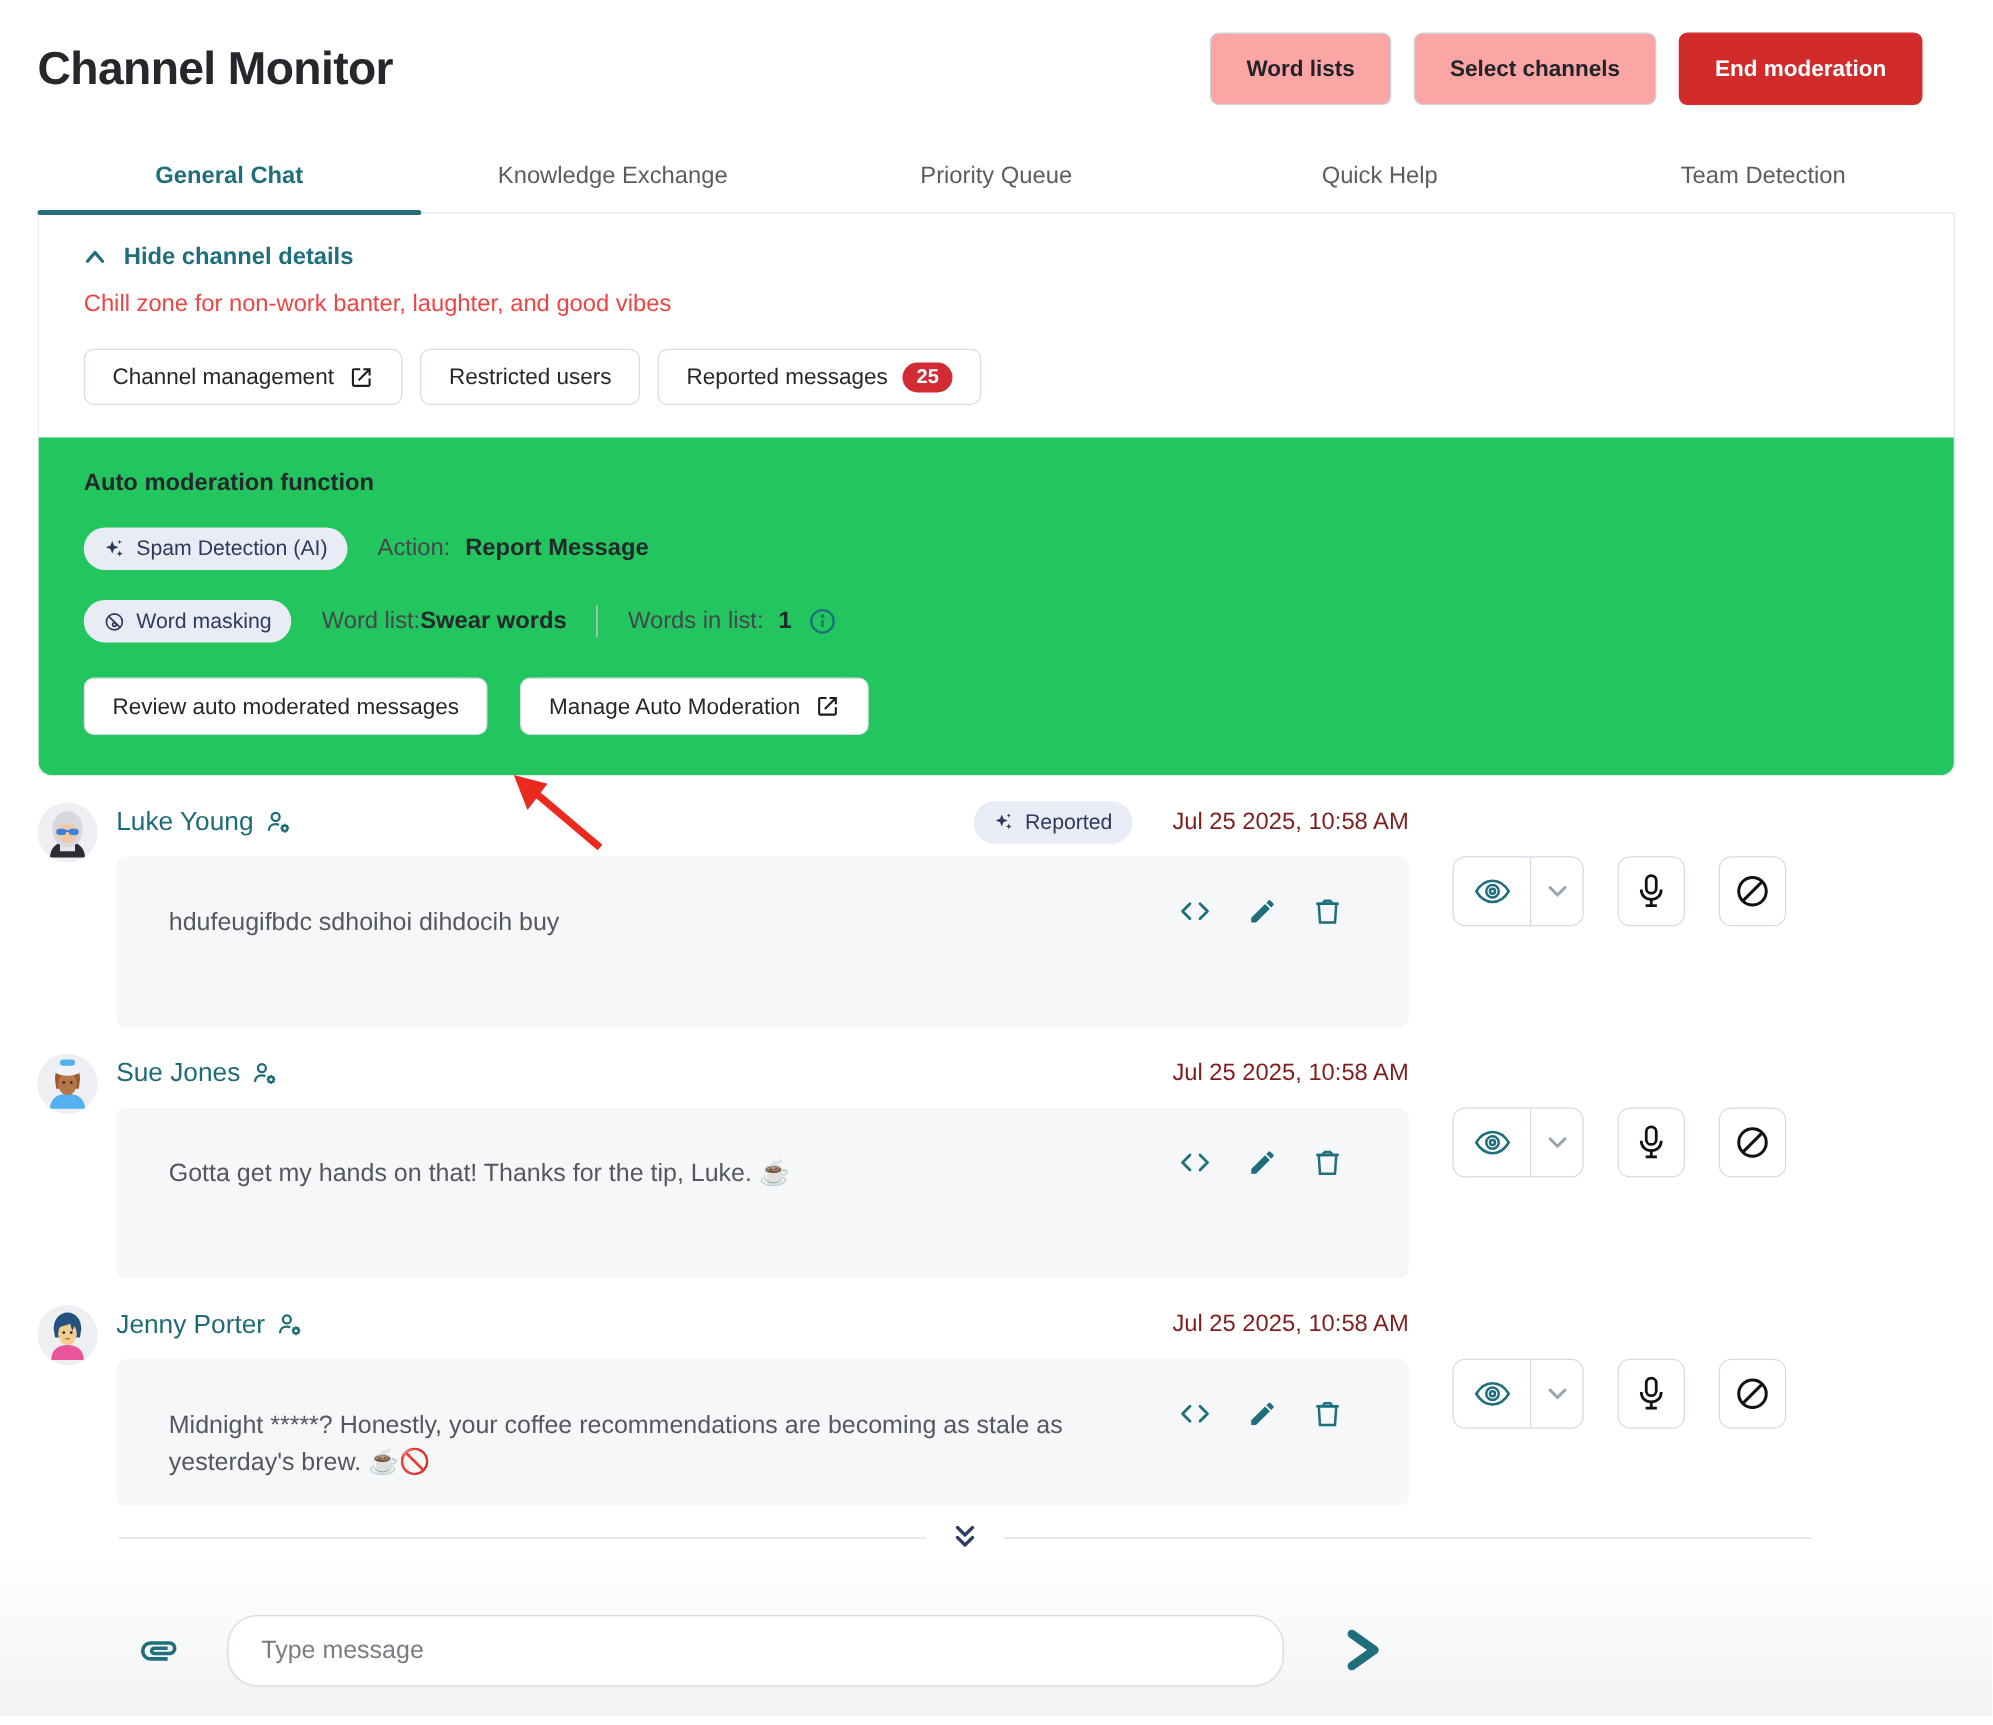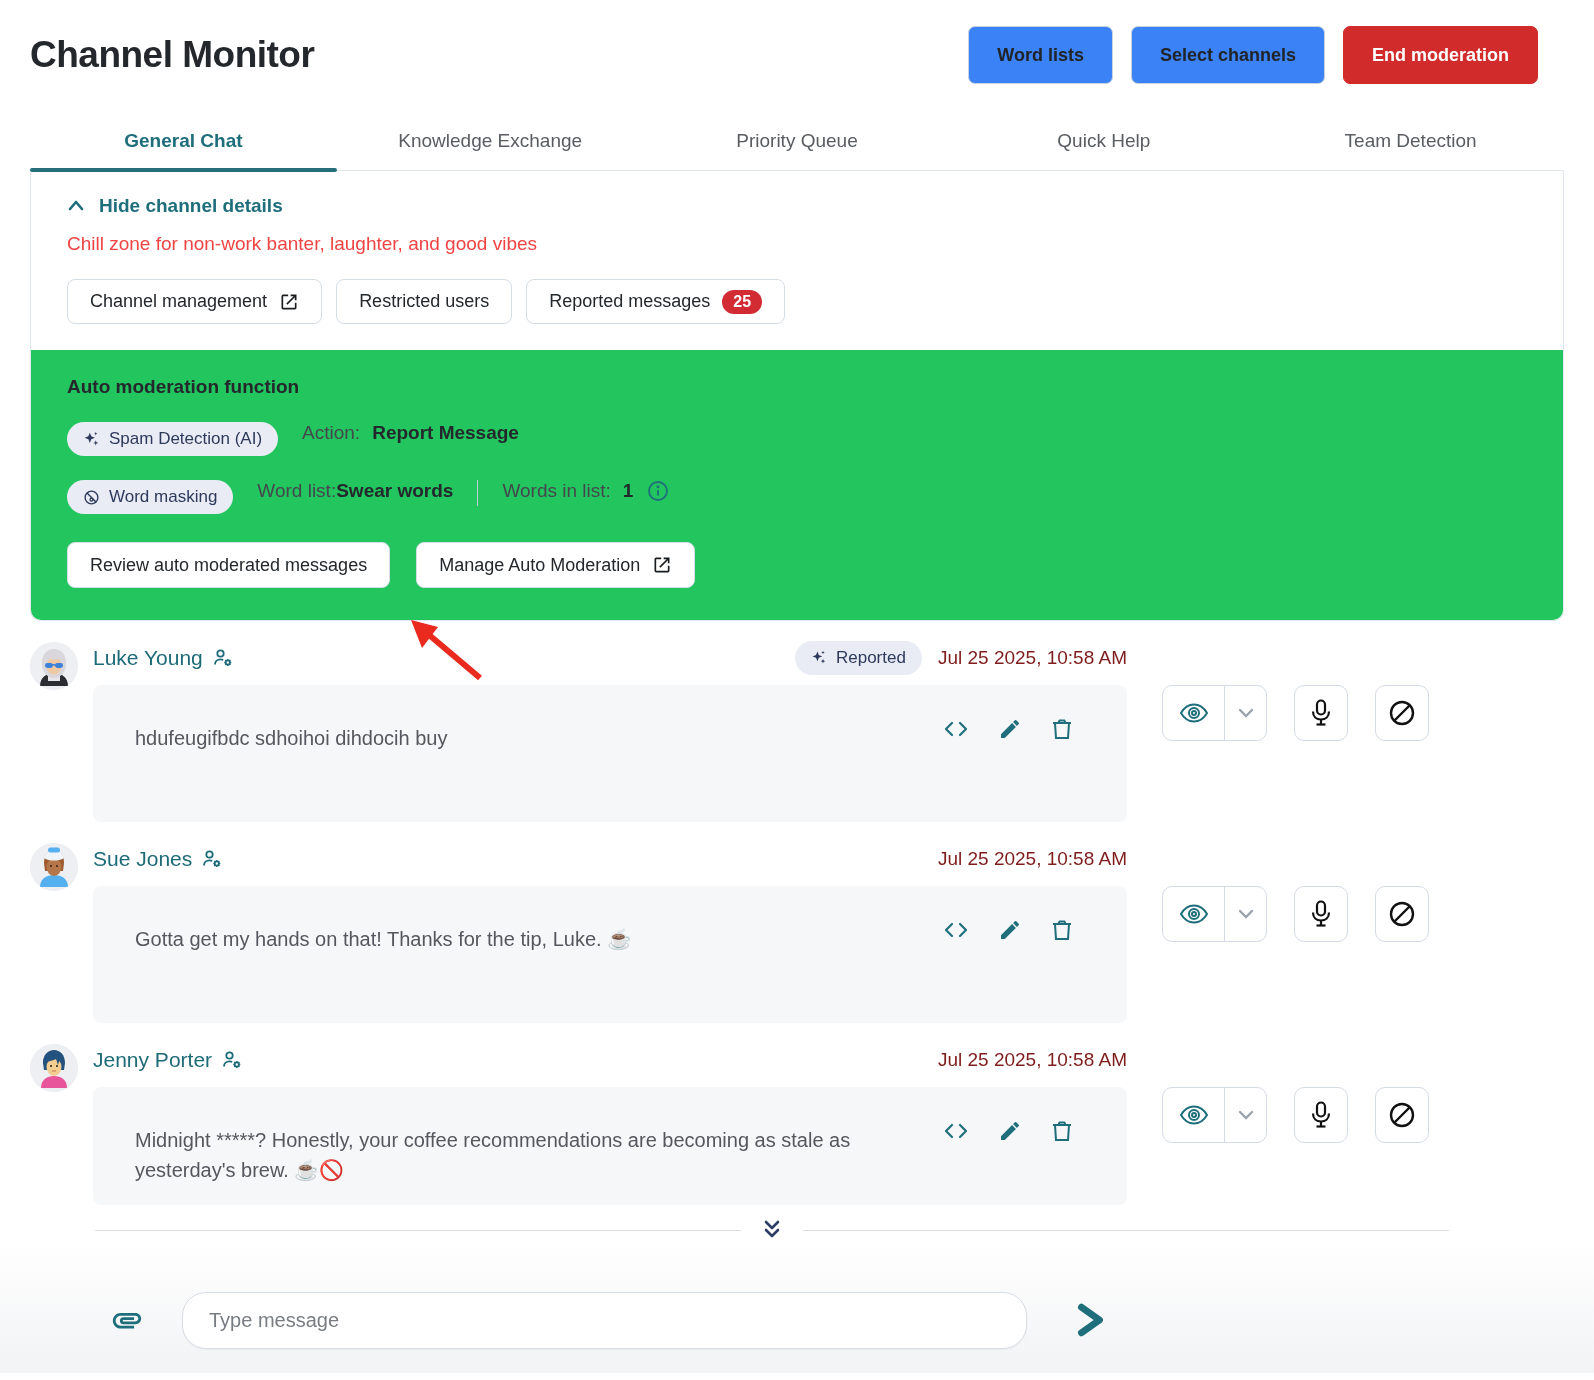--- a/index.html
+++ b/index.html
@@ -6,21 +6,21 @@
   html,body { width:1594px; height:1380px; overflow:hidden; background:#fff;
     font-family:"Liberation Sans", sans-serif; color:#24282c; }
 
   
   .header { display:flex; justify-content:space-between; align-items:flex-start;
     padding:26px 56px 0 30px; }
   .page-title { font-size:37px; font-weight:700; letter-spacing:-0.5px; margin-top:8px; }
   .header-actions { display:flex; gap:18px; }
   .btn { display:inline-flex; align-items:center; justify-content:center; gap:10px;
     border-radius:7px; font-size:18px; font-weight:600; cursor:pointer;
-    border:1px solid #c7d3de; background:#3b82f6; color:#202428;
+    border:1px solid #c7d3de; background:#fca5a5; color:#202428;
     height:58px; padding:0 28px; }
   .btn-danger { background:#d22b2b; border-color:#d22b2b; color:#fff; }
 
   
   .tabs { display:flex; margin:32px 30px 0 30px; border-bottom:1px solid #e2e7ec; }
   .tab { flex:1; text-align:center; padding:14px 0 18px; font-size:19px; font-weight:500;
     color:#595d62; cursor:pointer; position:relative; }
   .tab.active { color:#1e6e7c; font-weight:700; }
   .tab.active::after { content:""; position:absolute; left:0; right:0; bottom:-2px;
     height:4px; background:#256f7b; border-radius:2px; }
@@ -35,39 +35,39 @@
   .outline-btn { display:inline-flex; align-items:center; gap:12px; background:#fff;
     border:1px solid #d5dde6; border-radius:8px; height:45px; padding:0 22px;
     font-size:18px; font-weight:500; color:#24282c; cursor:pointer; }
   .count-badge { background:#d22b33; color:#fff; font-size:16px; font-weight:700;
     border-radius:14px; padding:4px 11px; line-height:1; }
 
   
   .automod { margin-top:26px; background:#22c55e; border-radius:0 0 10px 10px;
     padding:26px 36px 32px; }
   .automod-heading { font-size:19px; font-weight:700; color:#24282c; }
-  .automod-row { display:flex; align-items:flex-start; margin-top:24px; }
+  .automod-row { display:flex; align-items:center; margin-top:24px; }
   .chip { display:inline-flex; align-items:center; gap:9px; background:#e9ecf4;
     color:#2d3a5c; font-size:17px; font-weight:500; border-radius:17px;
     padding:7px 16px; }
   .automod-label { font-size:19px; color:#44484d; }
   .automod-value { font-size:19px; font-weight:700; color:#24282c; }
   .vdiv { width:1px; height:26px; background:#c8cdd5; margin:0 24px; }
   .automod-btn-row { display:flex; gap:26px; margin-top:28px; }
   .automod-btn { height:46px; }
 
   
   .messages { margin:0 30px; }
   .msg { display:grid; grid-template-columns:48px 1034px auto; column-gap:15px;
     margin-top:21px; }
   .avatar { width:48px; height:48px; border-radius:50%; overflow:hidden; background:#edeff2; }
   .msg-head { display:flex; justify-content:space-between; align-items:center; height:32px; }
   .author { display:flex; align-items:center; gap:10px; color:#1d6b78; font-size:21px;
     font-weight:500; cursor:pointer; }
-  .msg-meta { display:flex; align-items:center; gap:16px; }
+  .msg-meta { display:flex; align-items:center; gap:32px; }
   .timestamp { font-size:19px; color:#7f1d1d;text-align:right; }
   .bubble { position:relative; margin-top:11px; background:#f6f7f9; border-radius:8px;
     padding:38px 250px 20px 42px; font-size:20px; line-height:30px; color:#54585e;
     min-height:137px; }
   .bubble.short { min-height:117px; }
   .bubble-tools { position:absolute; top:32px; right:54px; display:flex; gap:29px; }
   .tool-icon { cursor:pointer; color:#1e6e7c; }
   .msg-actions { display:flex; gap:27px; margin-left:20px; margin-top:43px; align-self:start; }
   .action-split { display:flex; height:56px; border:1px solid #d4dbe6; border-radius:10px;
     background:#fff; overflow:hidden; }

